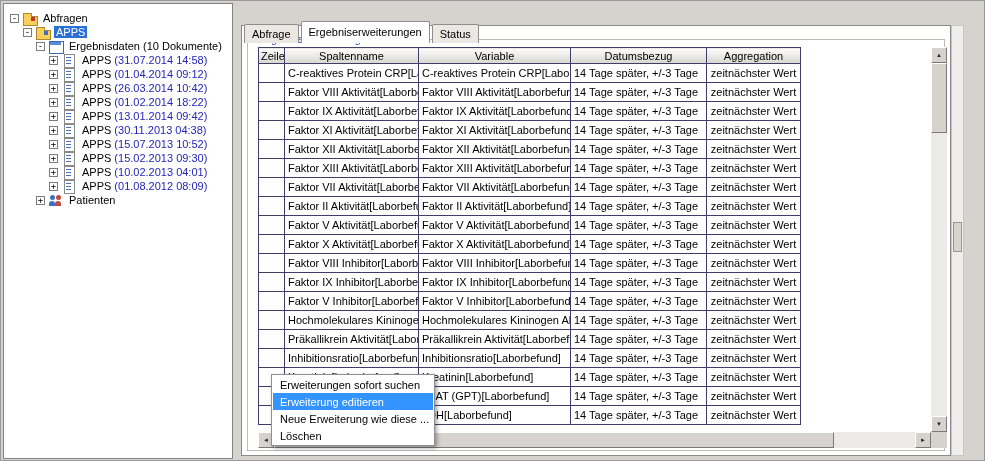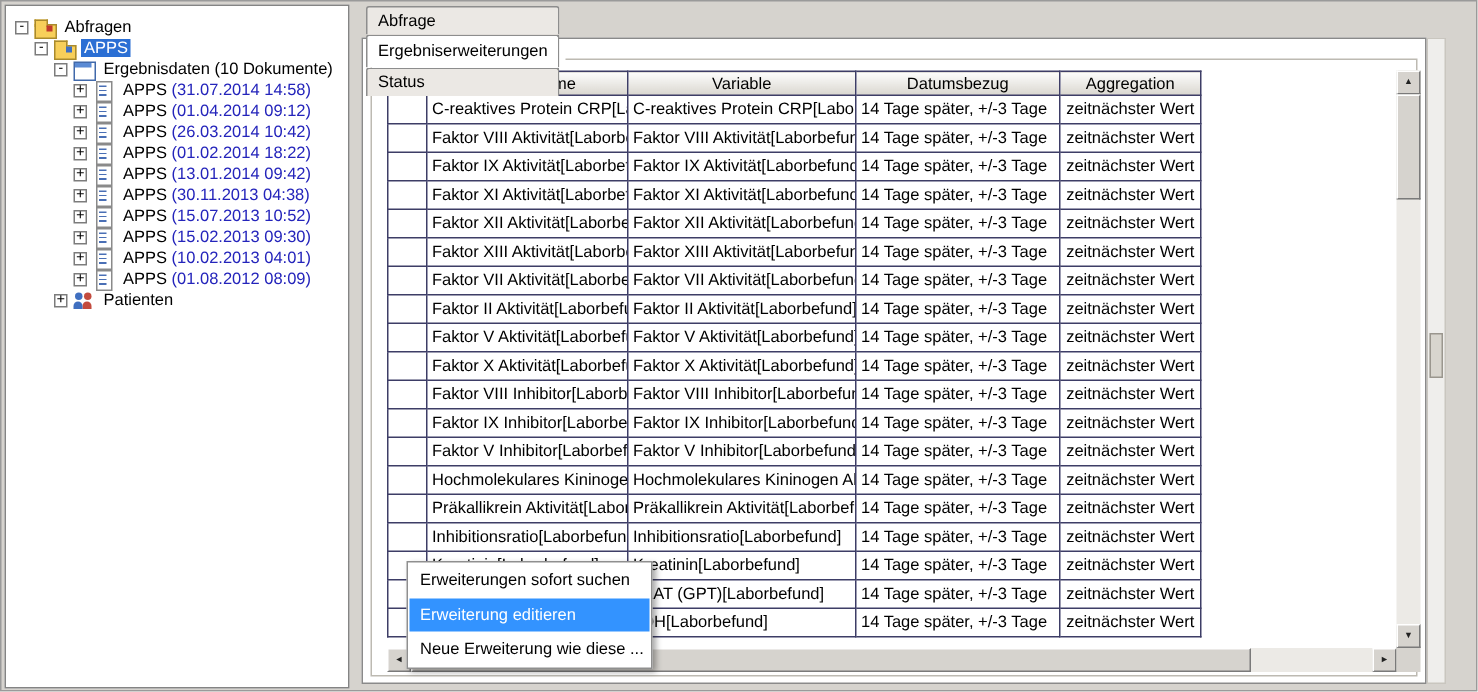--- a/index.html
+++ b/index.html
@@ -47,21 +47,21 @@
     background:#ffe9b0; border:1px solid #a8742c; }
   .ic-history::after { content:""; position:absolute; left:7px; top:3px; width:1px; height:4px;
     background:#7a4a12; box-shadow:1px 3px 0 #7a4a12; }
   .lbl { padding:0 2px; }
   .tree-row.sel .lbl { background:#2b6fd4; color:#fff; }
   .lbl-date { color:#2424bb; }
   .lbl-date:empty { display:none; }
   .lbl-date:not(:empty) { margin-left:3px; }
 
   
-  .tabs { position:absolute; left:243px; top:3px; height:22px; display:flex; z-index:2;flex-direction:column; }
+  .tabs { position:absolute; left:243px; top:20px; height:22px; display:flex; align-items:flex-end; z-index:2; }
   .tab {
     height:19px; line-height:18px; padding:0 7px; margin-right:2px;
     background:#ebe8e4; border:1px solid #8d8d8d; border-bottom:none; border-radius:2px 2px 0 0;
   }
   .tab.active { height:22px; line-height:21px; background:#fff; position:relative; z-index:4; }
 
   
   .content-panel {
     position:absolute; left:240px; top:24px; width:710px; height:431px;
     background:#fff; border:1px solid #8a8a8a; z-index:1;
@@ -423,15 +423,16 @@
 
   <div class="context-menu">
 
       <div class="menu-item">Erweiterungen sofort suchen</div>
 
 
       <div class="menu-item hl">Erweiterung editieren</div>
 
       <div class="menu-item">Neue Erweiterung wie diese ...</div>
 
+      <div class="menu-item">Löschen</div>
     </div>
 
 </div>
 
 </body></html>

